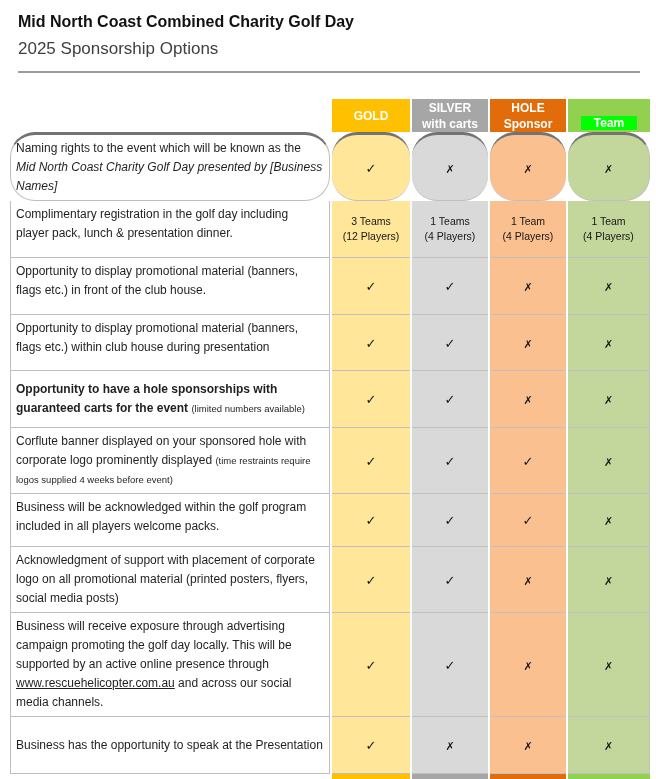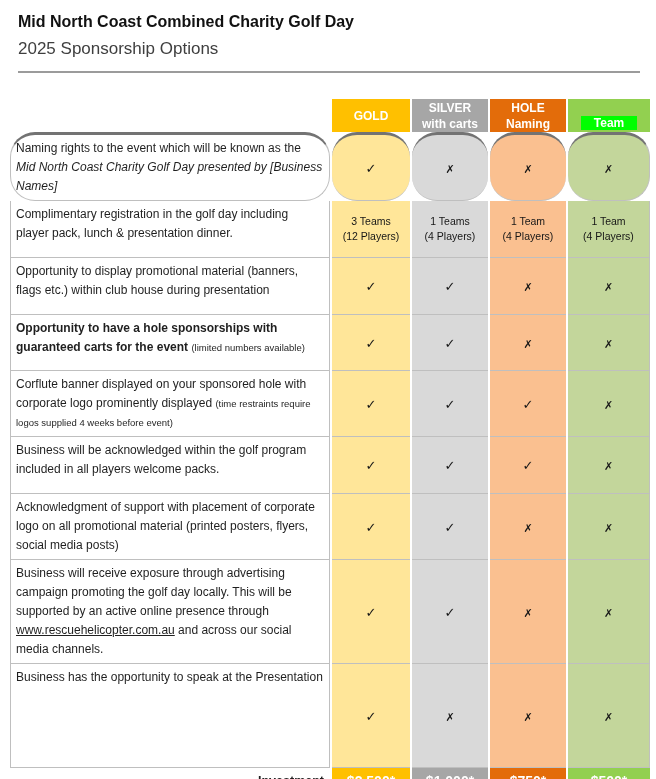--- a/index.html
+++ b/index.html
@@ -109,21 +109,21 @@
         </th>
         <th class="col-silver">
           <div class="hdr">
             <div>SILVER</div>
             <div>with carts</div>
           </div>
         </th>
         <th class="col-hole">
           <div class="hdr">
             <div>HOLE</div>
-            <div>Naming</div>
+            <div>Sponsor</div>
           </div>
         </th>
         <th class="col-team">
           <div class="hdr">
             <div><span class="team-highlight">Team</span></div>
           </div>
         </th>
       </tr>
   </thead>
   <tbody id="body-rows">
@@ -145,20 +145,27 @@
           <div>(4 Players)</div>
         </td>
         <td class="mark col-hole team-count">
           <div>1 Team</div>
           <div>(4 Players)</div>
         </td>
         <td class="mark col-team team-count">
           <div>1 Team</div>
           <div>(4 Players)</div>
         </td>
+      </tr>
+      <tr>
+        <td class="desc"><span class="seg-normal">Opportunity to display promotional material (banners, flags etc.) in front of the club house.</span></td>
+        <td class="mark col-gold"><span class="glyph-check">✓</span></td>
+        <td class="mark col-silver"><span class="glyph-check">✓</span></td>
+        <td class="mark col-hole"><span class="glyph-cross">✗</span></td>
+        <td class="mark col-team"><span class="glyph-cross">✗</span></td>
       </tr>
       <tr>
         <td class="desc"><span class="seg-normal">Opportunity to display promotional material (banners, flags etc.) within club house during presentation</span></td>
         <td class="mark col-gold"><span class="glyph-check">✓</span></td>
         <td class="mark col-silver"><span class="glyph-check">✓</span></td>
         <td class="mark col-hole"><span class="glyph-cross">✗</span></td>
         <td class="mark col-team"><span class="glyph-cross">✗</span></td>
       </tr>
       <tr>
         <td class="desc"><span class="seg-bold">Opportunity to have a hole sponsorships with guaranteed carts for the event </span><span class="seg-small">(limited numbers available)</span></td>

